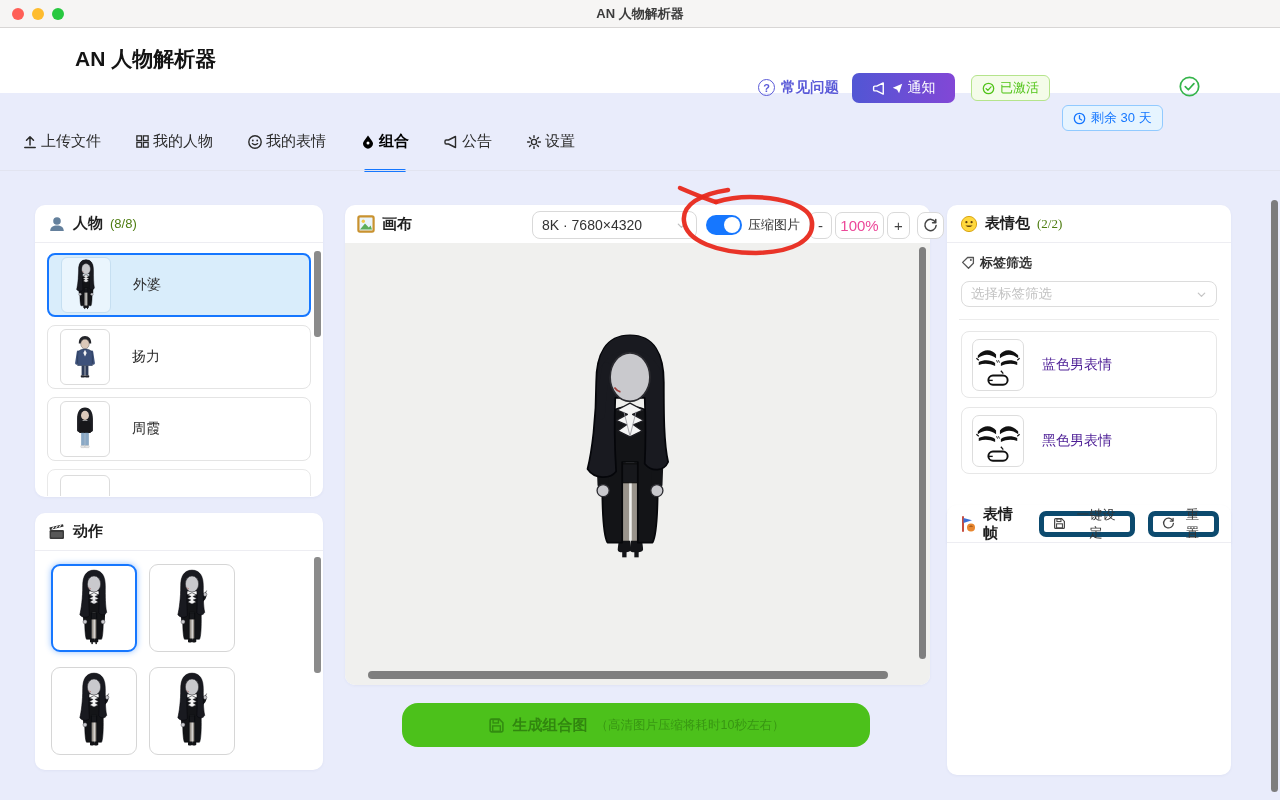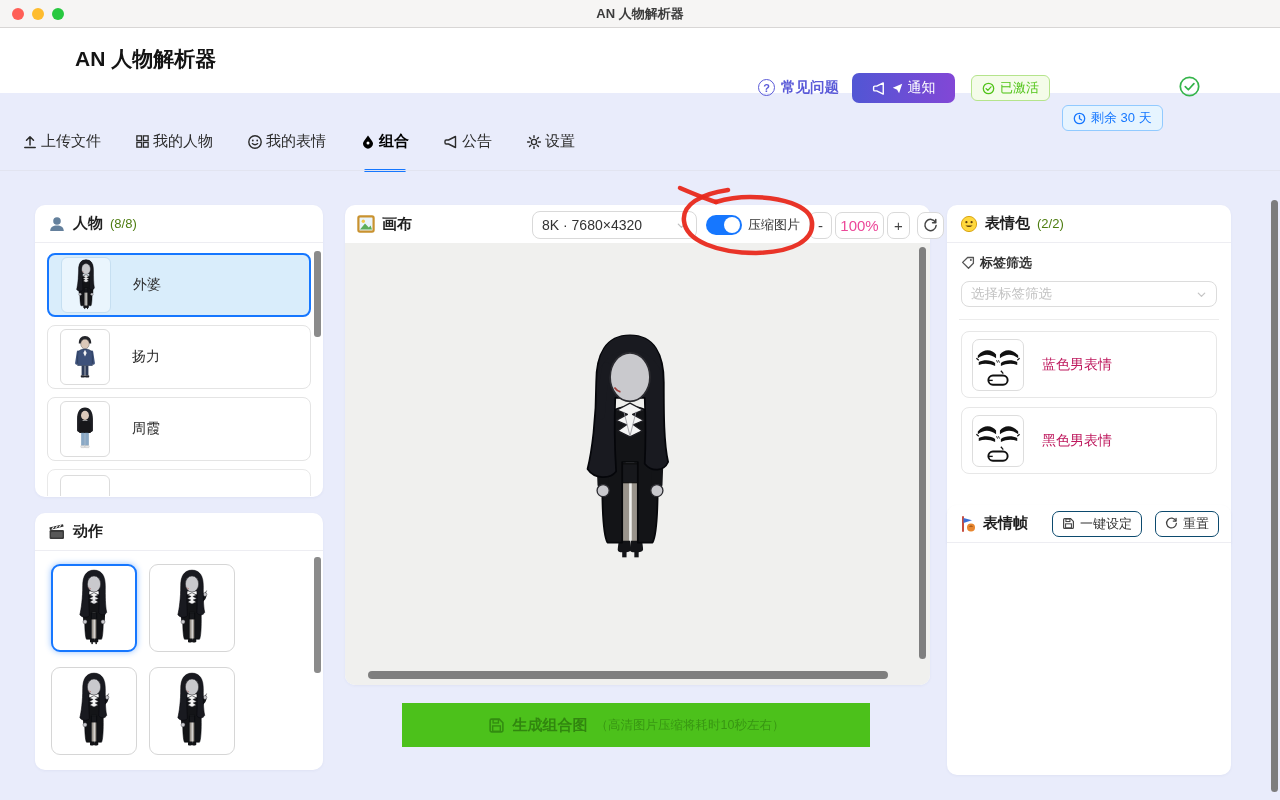--- a/index.html
+++ b/index.html
@@ -73,41 +73,41 @@
   .refresh-btn { width:27px; height:27px; border:1px solid #d9d9d9; border-radius:8px; background:#fff; margin-left:7px; display:flex; align-items:center; justify-content:center; cursor:pointer; }
   .canvas-body { position:absolute; left:0; top:38px; width:585px; height:442px; background:#f0f0ee; border-radius:0 0 10px 10px; overflow:hidden; }
   .canvas-char { position:absolute; left:220px; top:82px; width:130px; height:248px; }
   .hscroll { position:absolute; left:23px; top:428px; width:520px; height:8px; border-radius:4px; background:#7f7f7f; }
   .vscroll { position:absolute; left:574px; top:4px; width:7px; height:412px; border-radius:4px; background:#7f7f7f; }
 
   
   .annotation { position:absolute; left:650px; top:175px; width:200px; height:100px; z-index:40; pointer-events:none; }
 
   
-  .generate-btn { position:absolute; left:402px; top:703px; width:468px; height:44px; border:none; border-radius:0; background:#4cc11b; display:flex; align-items:center; justify-content:center; gap:8px; cursor:pointer; }
+  .generate-btn { position:absolute; left:402px; top:703px; width:468px; height:44px; border:none; border-radius:16px; background:#4cc11b; display:flex; align-items:center; justify-content:center; gap:8px; cursor:pointer; }
   .generate-label { font-size:15px; font-weight:bold; color:rgba(32,98,8,.62); }
   .generate-hint { font-size:12.5px; color:rgba(32,98,8,.45); }
   .generate-btn svg { opacity:.55; }
 
   
-  .card-emotions { left:947px; top:205px; width:284px; height:345px; }
+  .card-emotions { left:947px; top:205px; width:284px; height:345px;font-family:Liberation Serif, serif; }
   .emotions-body { padding:11px 14px; }
   .filter-label { display:flex; align-items:center; gap:5px; font-size:13px; font-weight:bold; color:#333; margin-bottom:9px; }
   .filter-select { height:26px; border:1px solid #dcdcdc; border-radius:8px; display:flex; align-items:center; padding:0 9px; font-size:13.5px; color:#c2c2c2; cursor:pointer; }
   .filter-select .grow { flex:1; }
   .emotions-divider { height:1px; background:#ececec; margin:12px -2px 11px; }
   .emotion-item { height:67px; border:1px solid #e7e7e7; border-radius:8px; display:flex; align-items:center; gap:18px; padding:0 0 0 10px; margin-bottom:9px; cursor:pointer; }
   .emotion-thumb { width:52px; height:52px; border:1px solid #ddd; border-radius:7px; background:#fff; }
-  .emotion-name { font-size:14px; color:#be185d; }
+  .emotion-name { font-size:14px; color:#4c1d95; }
 
   
   .card-frames { left:947px; top:505px; width:284px; height:270px; }
   .frames-head { height:38px; display:flex; align-items:center; padding:0 12px; border-bottom:1px solid #ededf2; gap:6px; }
   .frames-head .spacer { flex:1; }
-  .small-btn { height:26px; border:1px solid #0c4a6e; border-radius:7px; background:#fff; font-size:13px; color:#333; display:flex; align-items:center; gap:5px; padding:0 9px; cursor:pointer; }
+  .small-btn { height:26px; border:5px solid #0c4a6e; border-radius:7px; background:#fff; font-size:13px; color:#333; display:flex; align-items:center; gap:5px; padding:0 9px; cursor:pointer; }
   .small-btn + .small-btn { margin-left:7px; }
 
   .win-scroll { position:absolute; left:1271px; top:200px; width:7px; height:592px; border-radius:4px; background:#7d7d7d; }
   svg { display:block; }
 </style>
 </head>
 <body>
 
 <svg width="0" height="0" style="position:absolute">
   <defs>

